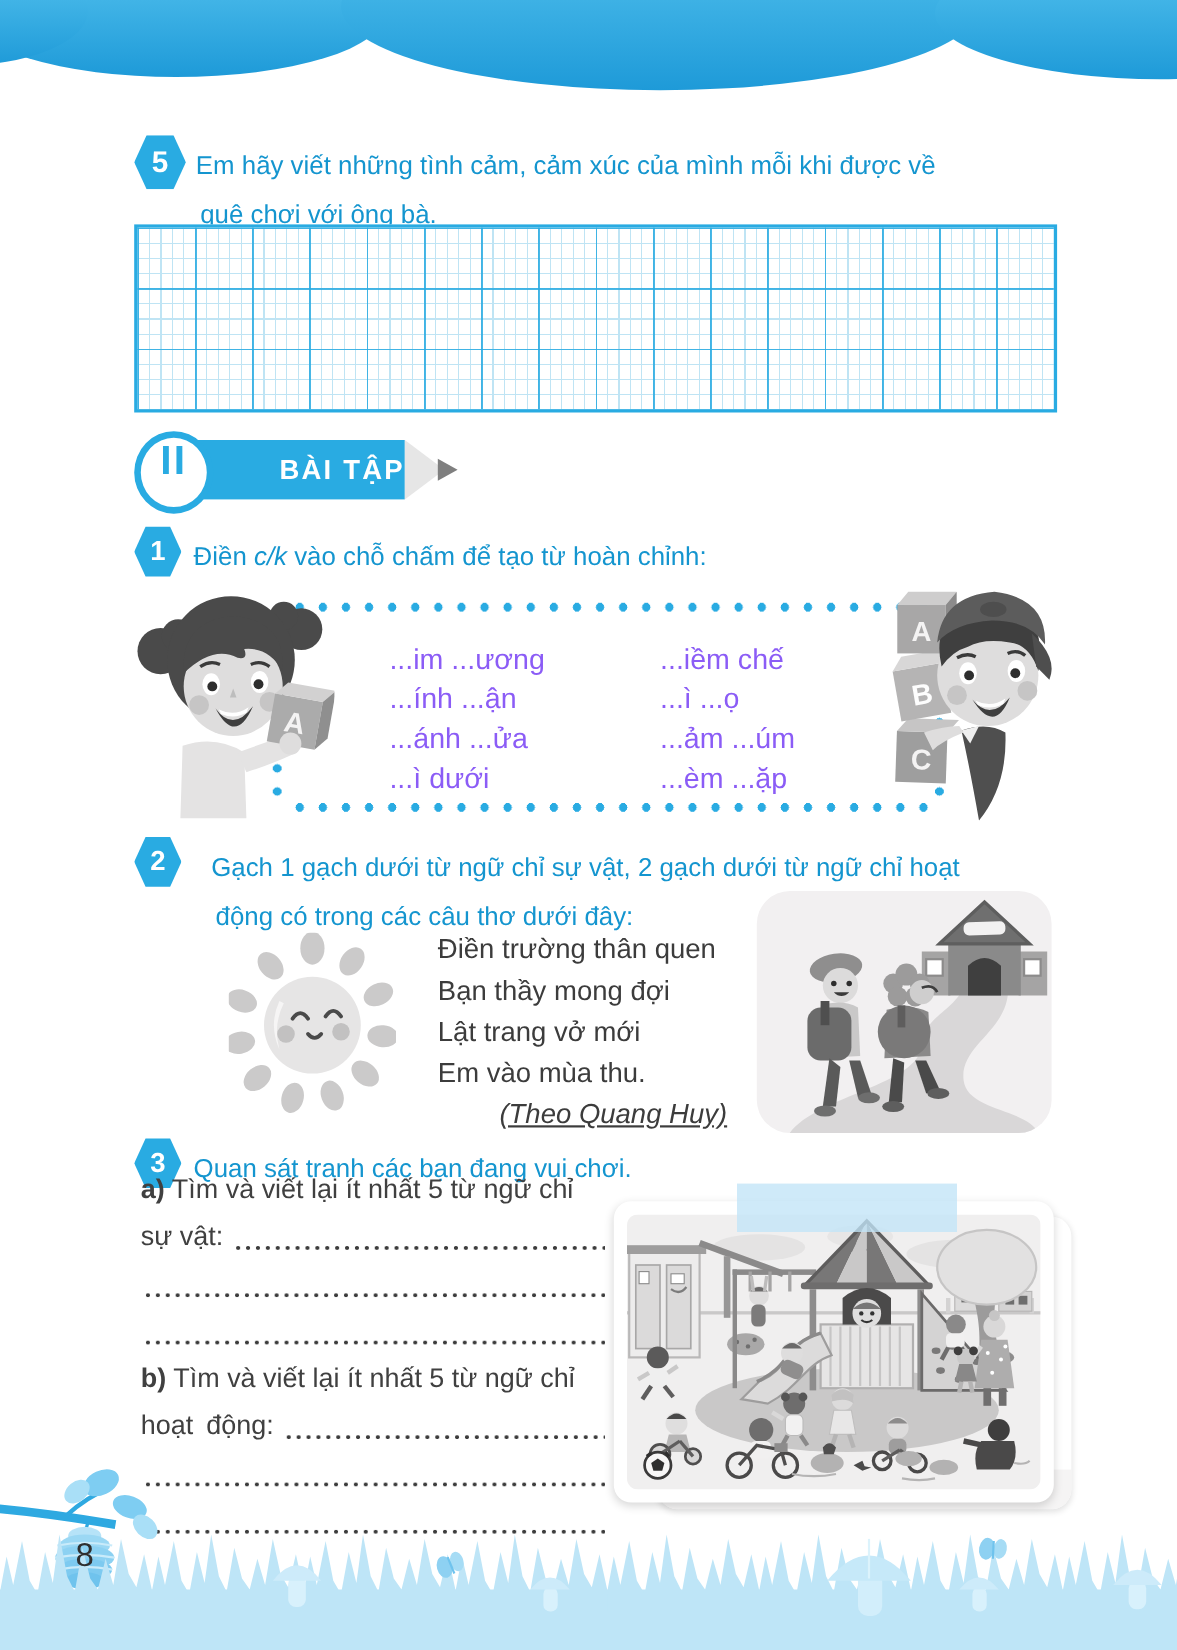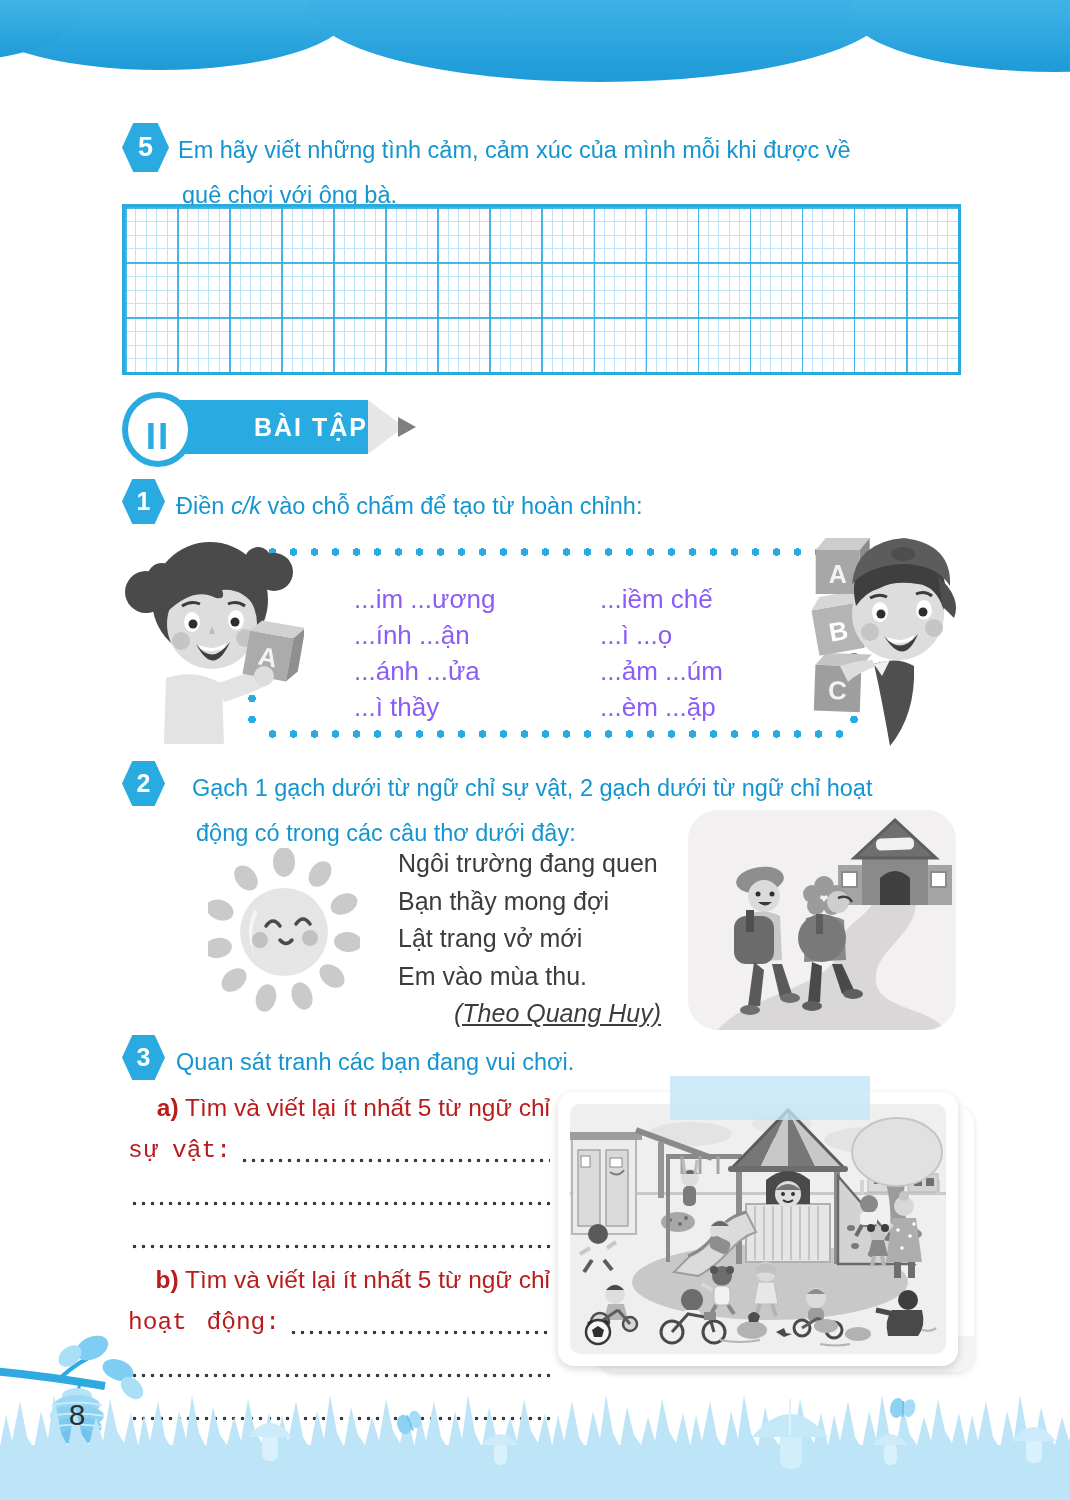--- a/index.html
+++ b/index.html
@@ -29,44 +29,44 @@
   }
   
   .banner-body {
     position:absolute; left:152px; top:400px; width:216px; height:54px; background:#29ABE2;
     display:flex; align-items:center; justify-content:flex-end;
     color:#fff; font-size:25px; font-weight:bold; letter-spacing:2px;
   }
   .banner-circle {
     position:absolute; left:122px; top:392px; width:60px; height:60px;
     border:6px solid #29ABE2; border-radius:50%; background:#fff; z-index:2;
-    display:flex; align-items:flex-end; justify-content:center;
+    display:flex; align-items:flex-start; justify-content:center;
     color:#29ABE2; font-size:37px; font-weight:800; letter-spacing:2px; padding-bottom:3px;
   }
   .tip-wood { position:absolute; left:368px; top:400px; width:0; height:0;
     border-top:27px solid transparent; border-bottom:27px solid transparent; border-left:36px solid #E6E6E6; }
   .tip-dark { position:absolute; left:398px; top:417px; width:0; height:0;
     border-top:10px solid transparent; border-bottom:10px solid transparent; border-left:18px solid #7F7F7F; }
   
   .dotbox { position:absolute; left:248px; top:548px; width:610px; height:190px; background:#fff; }
   .dots-h { position:absolute; left:14px; right:14px; height:8px;
     background-image:radial-gradient(circle closest-side, #29ABE2 97%, transparent); background-size:21px 8px; background-repeat:repeat-x; }
   .dots-v { position:absolute; top:14px; bottom:14px; width:8px;
     background-image:radial-gradient(circle closest-side, #29ABE2 97%, transparent); background-size:8px 21px; background-repeat:repeat-y; }
   .words-col { position:absolute; top:33px; font-size:26px; color:#8b5cf6; line-height:36px; white-space:nowrap; }
   .fig { position:absolute; }
   
   .poem { position:absolute; left:398px; top:845px; font-size:25px; color:#3C3C3C; line-height:37.5px; white-space:nowrap; }
   .poem-attrib { font-style:italic; margin-left:56px;text-decoration:underline; }
   .school-card { position:absolute; left:688px; top:810px; width:268px; height:220px; border-radius:30px; background:#F2F0F1; overflow:hidden; }
   
-  .q-block { position:absolute; left:128px; top:1086px; width:422px; font-size:24.5px; color:#b91c1c;text-align:right; }
+  .q-block { position:absolute; left:128px; top:1060px; width:422px; font-size:24.5px; color:#404040; }
   .q-para { margin:0; }
   .q-l1 { display:block; white-space:nowrap; line-height:43px; }
-  .q-l2 { display:flex; line-height:43px;font-family:Liberation Mono, monospace; }
+  .q-l2 { display:flex; line-height:43px; }
   .q-label { font-weight:bold; }
   .leader-fill { flex:1; margin-left:9px;
     background-image:radial-gradient(circle, #3C3C3C 1.5px, transparent 2.1px);
     background-size:9px 5px; background-repeat:repeat-x; background-position:0 calc(100% - 9px); }
   .leader-row { height:43px;
     background-image:radial-gradient(circle, #3C3C3C 1.5px, transparent 2.1px);
     background-size:9px 5px; background-repeat:repeat-x; background-position:2px 29px; }
   
   .pg-wrap { position:absolute; left:558px; top:1076px; width:424px; height:312px; }
   .pg-back { position:absolute; left:40px; top:30px; width:376px; height:266px; background:#fff;
@@ -129,21 +129,21 @@
 
   <div class="dotbox">
     <div class="dots-h" style="top:0;"></div>
     <div class="dots-h" style="bottom:0;"></div>
     <div class="dots-v" style="left:0;"></div>
     <div class="dots-v" style="right:0;"></div>
     <div class="words-col" style="left:106px;">
       <div>...im ...ương</div>
       <div>...ính ...ận</div>
       <div>...ánh ...ửa</div>
-      <div>...ì thầy</div>
+      <div>...ì dưới</div>
     </div>
     <div class="words-col" style="left:352px;">
       <div>...iềm chế</div>
       <div>...ì ...ọ</div>
       <div>...ảm ...úm</div>
       <div>...èm ...ặp</div>
     </div>
   </div>
 
   <svg class="fig" style="left:104px; top:526px; width:200px; height:218px;" viewBox="0 0 200 218">
@@ -240,21 +240,21 @@
     <circle cx="76" cy="84" r="44" fill="#E6E5E5"></circle>
     <path d="M46,62 Q36,84 46,106 Q40,84 50,64 Z" fill="#F6F5F5"></path>
     <path d="M58,78 q7,-10 14,0" stroke="#4A4A4A" stroke-width="3.5" fill="none" stroke-linecap="round"></path>
     <path d="M88,76 q7,-10 14,0" stroke="#4A4A4A" stroke-width="3.5" fill="none" stroke-linecap="round"></path>
     <path d="M72,92 q6,7 12,0" stroke="#4A4A4A" stroke-width="3.5" fill="none" stroke-linecap="round"></path>
     <circle cx="52" cy="92" r="8" fill="#C2C1C1"></circle>
       <circle cx="102" cy="90" r="8" fill="#C2C1C1"></circle>
   </svg>
 
   <div class="poem">
-    <div>Ngôi trường đang quen</div>
+    <div>Điền trường thân quen</div>
     <div>Bạn thầy mong đợi</div>
     <div>Lật trang vở mới</div>
     <div>Em vào mùa thu.</div>
     <div class="poem-attrib">(Theo Quang Huy)</div>
   </div>
 
   <div class="school-card">
     <svg width="268" height="220" viewBox="0 0 268 220">
       <path d="M190,82 L228,82 C234,126 184,138 188,172 C191,200 246,198 256,220 L30,220 C55,186 148,176 150,140 C152,112 182,110 190,82 Z" fill="#D9D7D8"></path>
       <rect x="150" y="55" width="26" height="40" fill="#A5A4A4"></rect>

